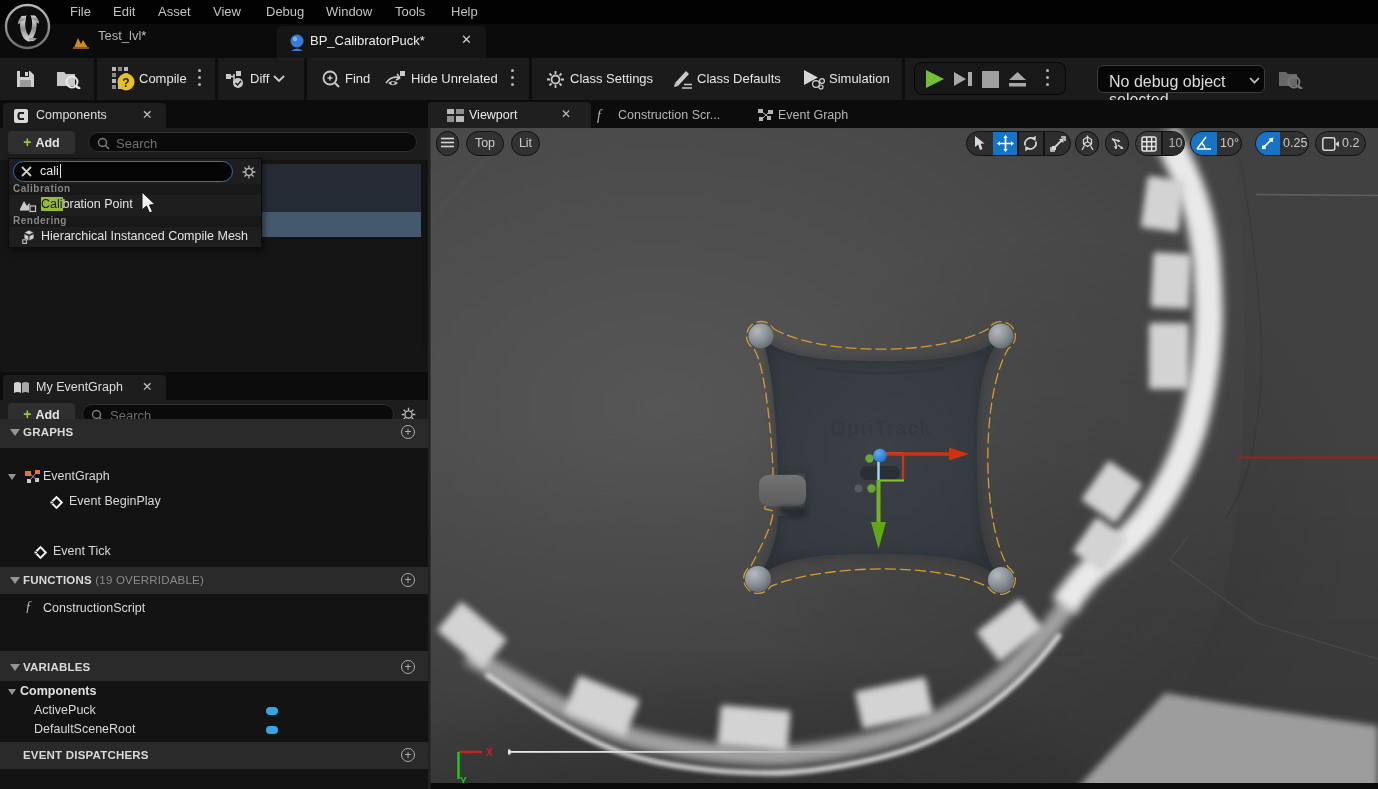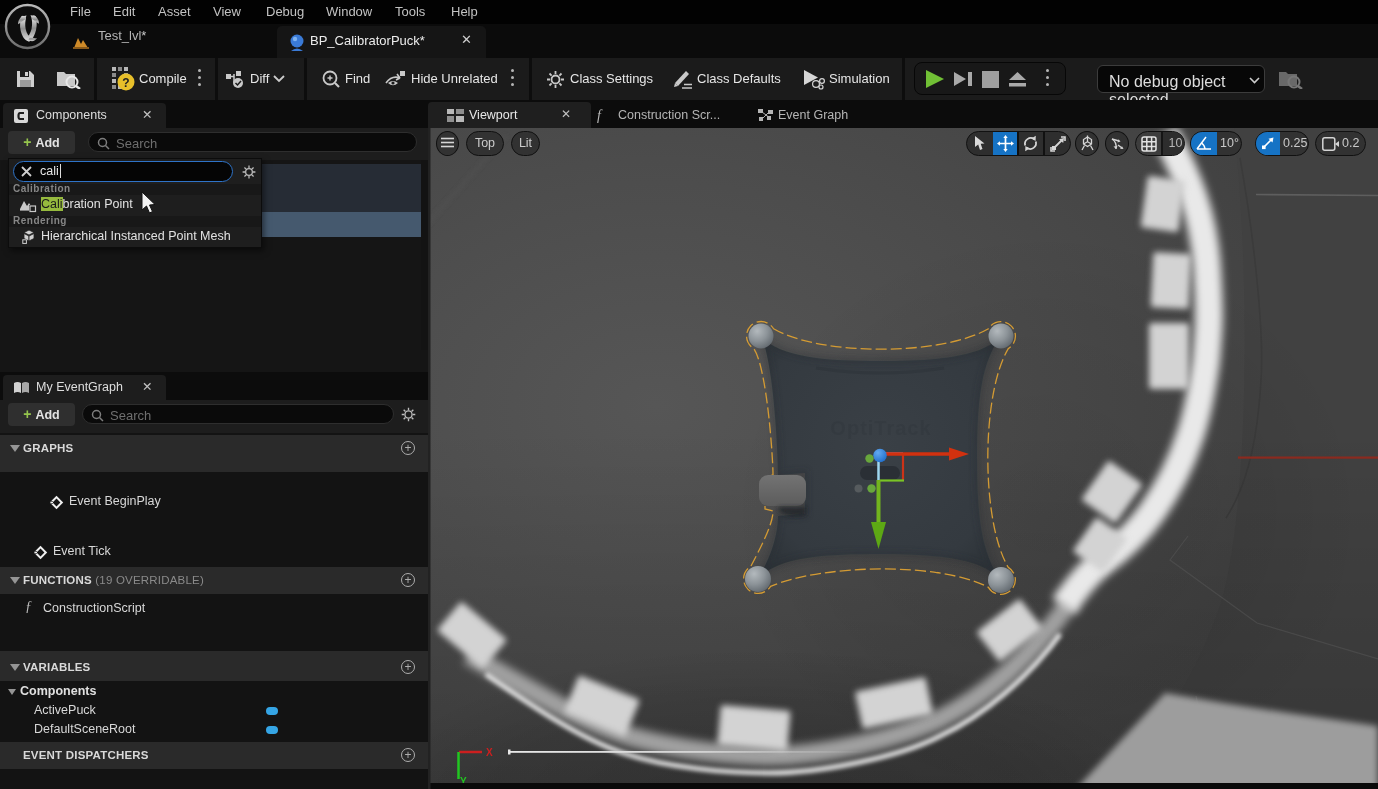--- a/index.html
+++ b/index.html
@@ -268,21 +268,21 @@
       <div class="abs" style="left:4px;top:56px;font-size:10px;font-weight:bold;color:#868686;letter-spacing:0.5px">Rendering</div>
       <svg class="abs" style="left:12px;top:70px" width="16" height="16" viewBox="0 0 16 16">
         <g fill="#d0d0d0" stroke="#1e1e1e" stroke-width="0.8">
           <path d="M8 1 L13 3.5 L8 6 L3 3.5 Z"></path>
             <path d="M3 4.5 L8 7 L8 12 L3 9.5 Z"></path>
             <path d="M13 4.5 L8 7 L8 12 L13 9.5 Z"></path>
         </g>
         <rect x="1" y="10" width="5" height="5" fill="#1e1e1e"></rect>
           <rect x="1.8" y="10.8" width="3.6" height="3.6" fill="none" stroke="#d0d0d0" stroke-width="1"></rect>
       </svg>
-      <div class="abs" style="left:32px;top:70px;font-size:12.5px;color:#e2e2e2">Hierarchical Instanced Point Mesh</div>
+      <div class="abs" style="left:32px;top:70px;font-size:12.5px;color:#e2e2e2">Hierarchical Instanced Compile Mesh</div>
       <svg class="abs" style="left:132px;top:32px;z-index:6" width="17" height="24" viewBox="0 0 17 24">
         <path d="M1 1 L1 19 L5.5 15 L8.5 22 L11.5 20.5 L8.5 14 L14 13.5 Z" fill="#f2f2f2" stroke="#111" stroke-width="1"></path>
       </svg>
     </div>
 
     <div class="abs" style="left:0;top:250px;width:428px;height:22px;background:#151515"></div>
 
     <div class="ptabstrip" style="top:272px">
       <div class="ptab" style="width:163px">
         <svg class="abs" style="left:10px;top:6px" width="17" height="14" viewBox="0 0 17 14">
@@ -303,24 +303,39 @@
         </svg>
       <div class="abs" style="left:27px;top:2.5px">Search</div>
     </div>
     <svg class="abs" style="left:400px;top:306px" width="17" height="17" viewBox="0 0 20 20">
       <g stroke="#bdbdbd" stroke-width="1.6" fill="none">
         <circle cx="10" cy="10" r="4.2"></circle>
         <path d="M10 2 v3 M10 15 v3 M2 10 h3 M15 10 h3 M4.3 4.3 l2.1 2.1 M13.6 13.6 l2.1 2.1 M15.7 4.3 l-2.1 2.1 M6.4 13.6 l-2.1 2.1"></path>
       </g>
     </svg>
 
-    <div class="schdr" style="top:335px;height:37px">
+    <div class="schdr" style="top:319px;height:29px">
       <div class="tri" style="left:10px;top:10px"></div>
       <div class="t">GRAPHS</div>
       <div class="plus">+</div>
+    </div>
+    <div class="trow" style="left:0;top:366px;width:428px;height:24px">
+      <div class="tri" style="left:8px;top:8px;border-left-width:4.5px;border-right-width:4.5px;border-top-width:6px"></div>
+      <svg class="abs" style="left:25px;top:4px" width="15" height="14" viewBox="0 0 15 14">
+        <g fill="#e8762a">
+            <rect x="0" y="1" width="6" height="5"></rect>
+            <rect x="10" y="0" width="5" height="4"></rect>
+          </g>
+        <g fill="#cccccc">
+            <rect x="2" y="9" width="4" height="4"></rect>
+            <rect x="10" y="8" width="4" height="4"></rect>
+          </g>
+        <path d="M5 4 L12 10 M5 10 L11 3" stroke="#9a9a9a" stroke-width="1"></path>
+      </svg>
+      <div class="abs" style="left:43px;top:3px">EventGraph</div>
     </div>
     <div class="trow" style="left:16px;top:390px;width:428px;height:25px">
       <svg class="abs" style="left:33px;top:5px" width="15" height="15" viewBox="0 0 15 15">
           <path d="M7.5 0.8 L14.2 7.5 L7.5 14.2 L0.8 7.5 Z" fill="#f0f0f0"></path>
           <path d="M7.5 3.6 L11.4 7.5 L7.5 11.4 L3.6 7.5 Z" fill="#141414"></path>
           <rect x="0" y="6" width="4" height="3" fill="#141414"></rect>
           <rect x="1.4" y="6.6" width="2.6" height="1.8" fill="#f0f0f0"></rect>
         </svg>
       <div class="abs" style="left:53px;top:4px">Event BeginPlay</div>
     </div>

